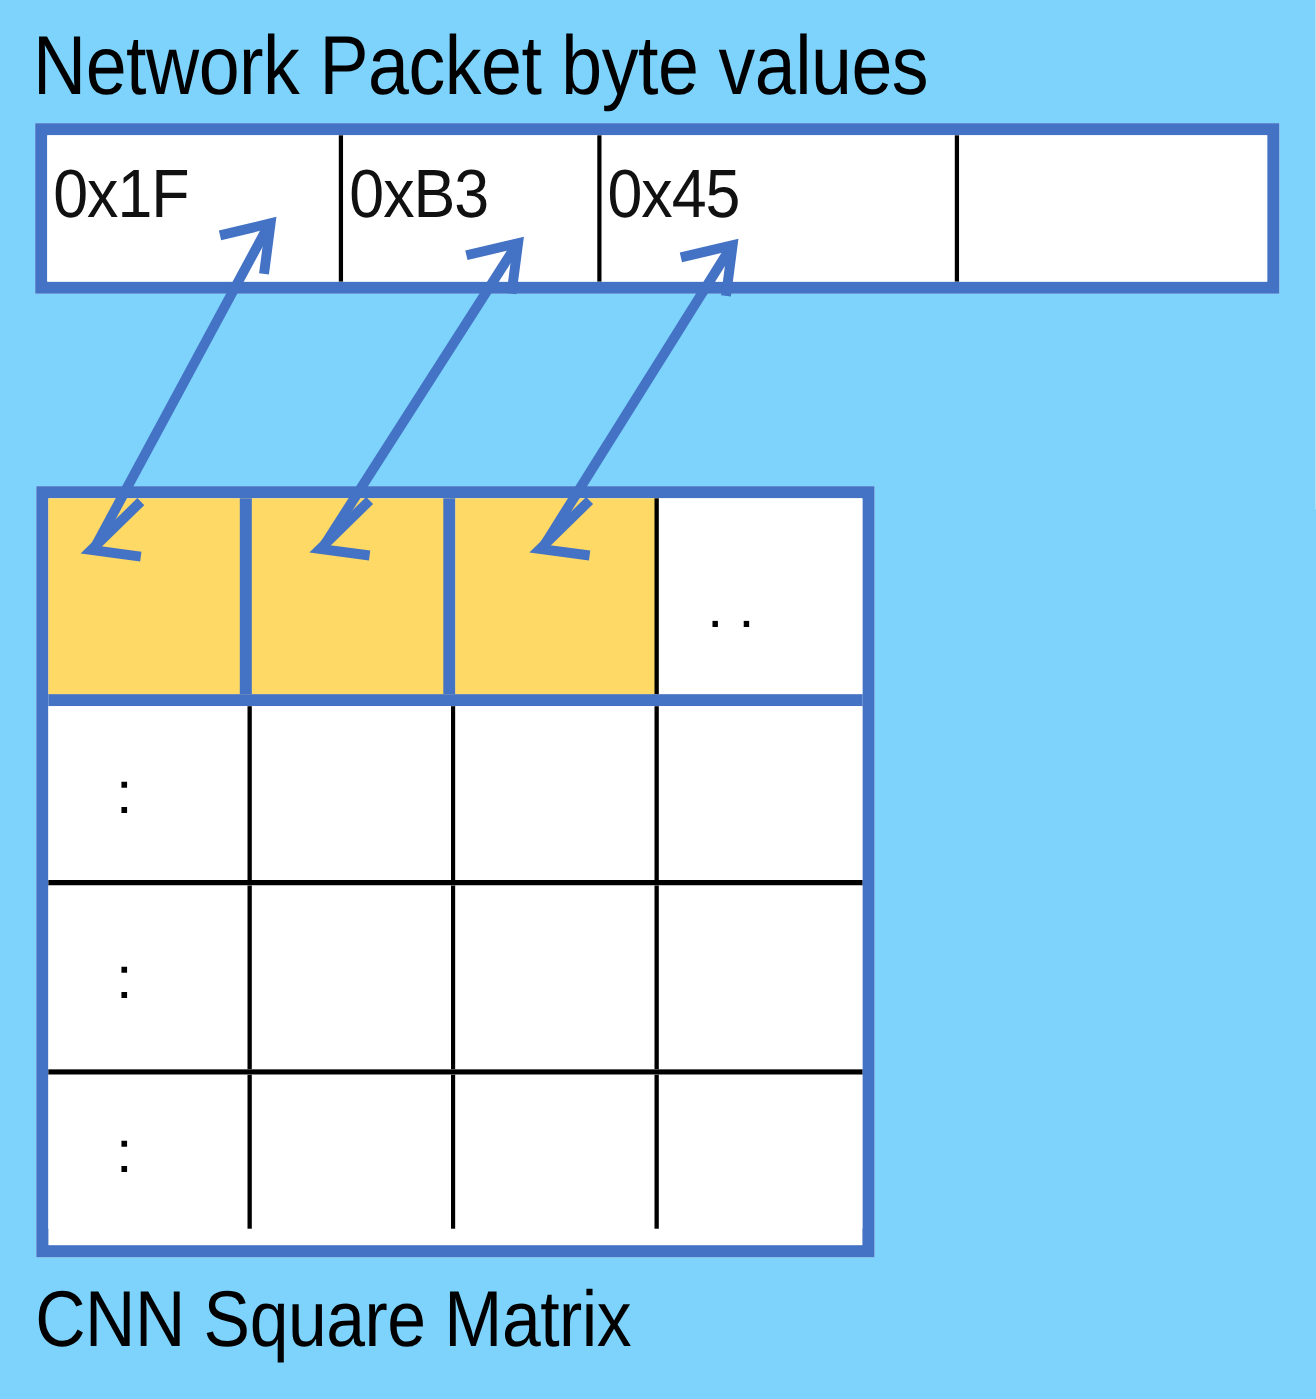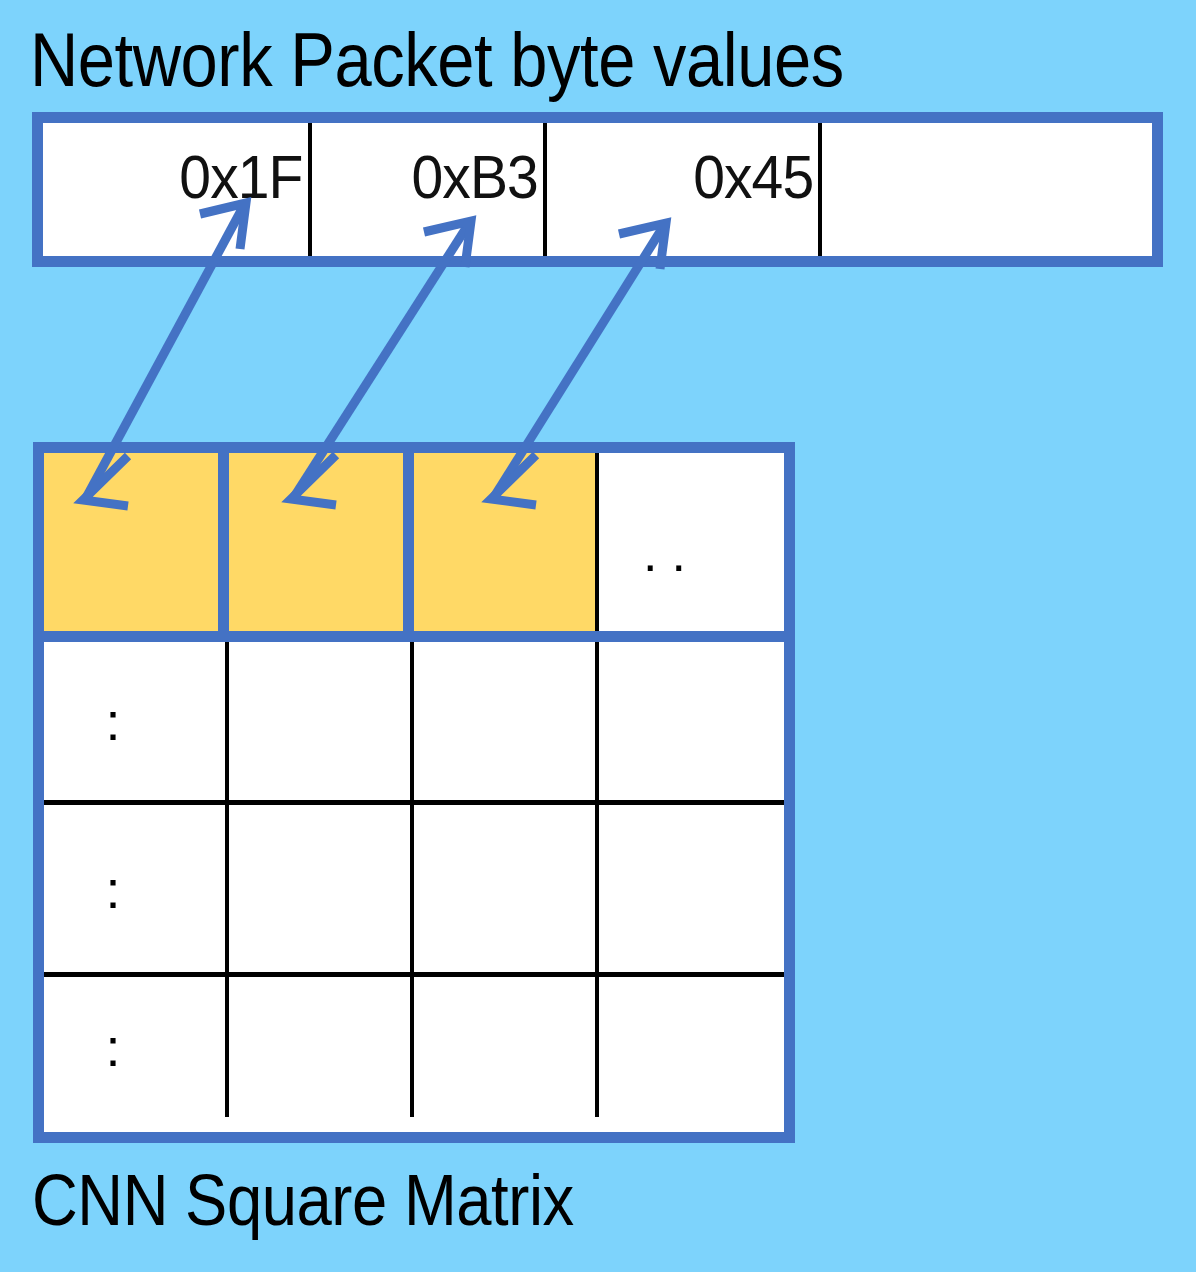--- a/index.html
+++ b/index.html
@@ -55,27 +55,27 @@
     border: 11px solid #4472C4;
     background: #ffffff;
     display: flex;
   }
   .packet-cell {
     position: relative;
     box-sizing: border-box;
     background: #ffffff;
     display: flex;
     align-items: center;
-    justify-content: flex-end;
+    justify-content: flex-start;
     border-right: 4px solid #000000;
   }
   .packet-cell:last-child { border-right: none; }
   .pc-w1 { width: 269px; }
   .pc-w2 { width: 235px; }
-  .pc-w3 { width: 275px; }
+  .pc-w3 { width: 325px; }
   .pc-w4 { flex: 1 1 auto; }
   .packet-text {
     font-family: "Liberation Sans", sans-serif;
     font-size: 62px;
     line-height: 62px;
     color: #111111;
     letter-spacing: -1px;
     transform: scaleX(0.92) translateY(-13px);
     white-space: nowrap;
   }

